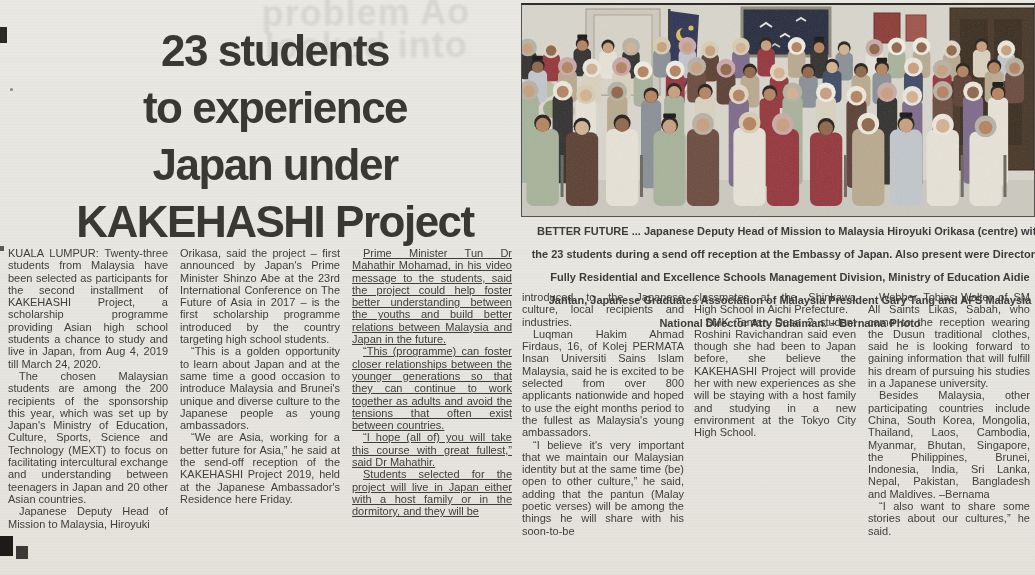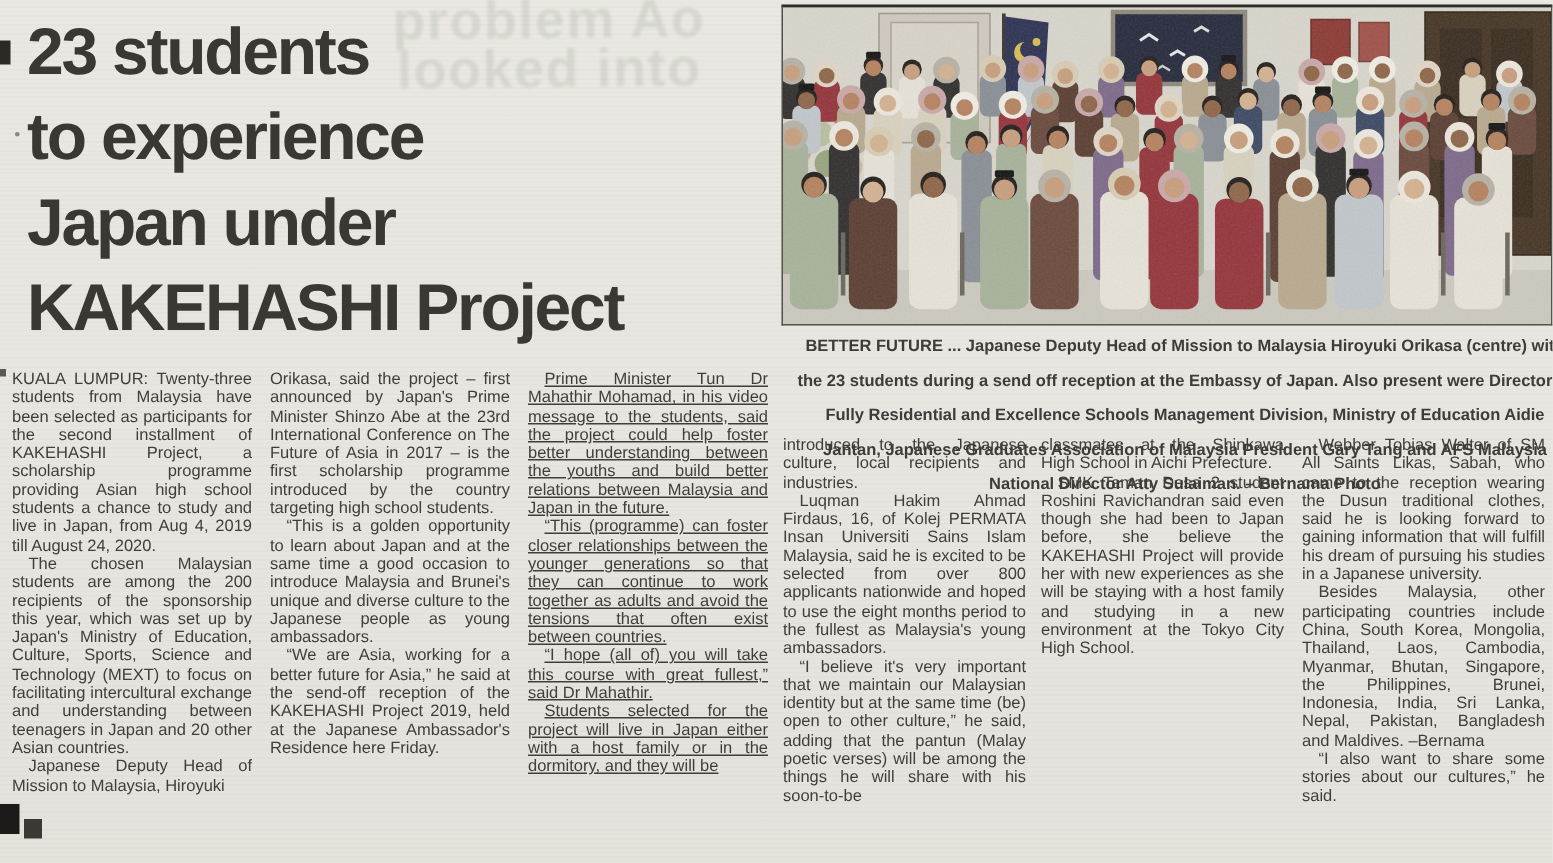--- a/index.html
+++ b/index.html
@@ -15,22 +15,22 @@
       linear-gradient(180deg,#eae8e2 0%,#e7e5df 60%,#e4e2db 100%);
   }
   
   .ghost{
     position:absolute;left:228px;top:-4px;width:276px;z-index:1;
     text-align:center;font-weight:bold;font-size:36px;line-height:33px;
     color:var(--ghost,#8fa08c);opacity:.22;filter:blur(1.1px);
     letter-spacing:1px;transform:rotate(-.6deg);pointer-events:none;
   }
   .headline{
-    position:absolute;left:18px;top:6px;width:482px;z-index:2;margin:0;
-    font-weight:800;font-size:44px;line-height:57px;
+    position:absolute;left:18px;top:6px;width:482px;z-index:2;margin:16px;
+    text-align:center;font-weight:800;font-size:44px;line-height:57px;
     letter-spacing:-1.5px;color:var(--headline-ink,#393833);
   }
   .photo-wrap{
     position:absolute;left:521px;top:3px;width:512px;height:211px;
     border:1px solid #55534d;border-top:2px solid #2e2d29;box-sizing:content-box;
     background:#d9d6cd;
   }
   .caption{
     position:absolute;left:531px;top:220px;width:518px;
     font-size:11px;font-weight:bold;line-height:23px;text-align:center;
@@ -340,21 +340,21 @@
           <circle cx="463.6043552812071" cy="121.34927983539094" r="10.9" fill="#b7b2a4"></circle>
           <circle cx="463.6043552812071" cy="122.54927983539095" r="6.800000000000001" fill="#b5835f"></circle>
         </g>
       <rect width="512" height="211" filter="url(#grainF)" opacity="0.14"></rect>
     </svg>
   </div>
 
   <div class="caption">BETTER FUTURE ... Japanese Deputy Head of Mission to Malaysia Hiroyuki Orikasa (centre) with the 23 students during a send off reception at the Embassy of Japan. Also present were Director of Fully Residential and Excellence Schools Management Division, Ministry of Education Aidie Jantan, Japanese Graduates Association of Malaysia President Gary Tang and AFS Malaysia National Director Atty Sulaiman. – Bernama Photo</div>
 
   <div class="col c1">
-    <p class="flush">KUALA LUMPUR: Twenty-three students from Malaysia have been selected as participants for the second installment of KAKEHASHI Project, a scholarship programme providing Asian high school students a chance to study and live in Japan, from Aug 4, 2019 till August 24, 2020.</p>
+    <p class="flush">KUALA LUMPUR: Twenty-three students from Malaysia have been selected as participants for the second installment of KAKEHASHI Project, a scholarship programme providing Asian high school students a chance to study and live in Japan, from Aug 4, 2019 till March 24, 2020.</p>
     <p>The chosen Malaysian students are among the 200 recipients of the sponsorship this year, which was set up by Japan's Ministry of Education, Culture, Sports, Science and Technology (MEXT) to focus on facilitating intercultural exchange and understanding between teenagers in Japan and 20 other Asian countries.</p>
     <p>Japanese Deputy Head of Mission to Malaysia, Hiroyuki</p>
   </div>
 
   <div class="col c2">
     <p class="flush">Orikasa, said the project – first announced by Japan's Prime Minister Shinzo Abe at the 23rd International Conference on The Future of Asia in 2017 – is the first scholarship programme introduced by the country targeting high school students.</p>
     <p>“This is a golden opportunity to learn about Japan and at the same time a good occasion to introduce Malaysia and Brunei's unique and diverse culture to the Japanese people as young ambassadors.</p>
     <p>“We are Asia, working for a better future for Asia,” he said at the send-off reception of the KAKEHASHI Project 2019, held at the Japanese Ambassador's Residence here Friday.</p>
   </div>
 

